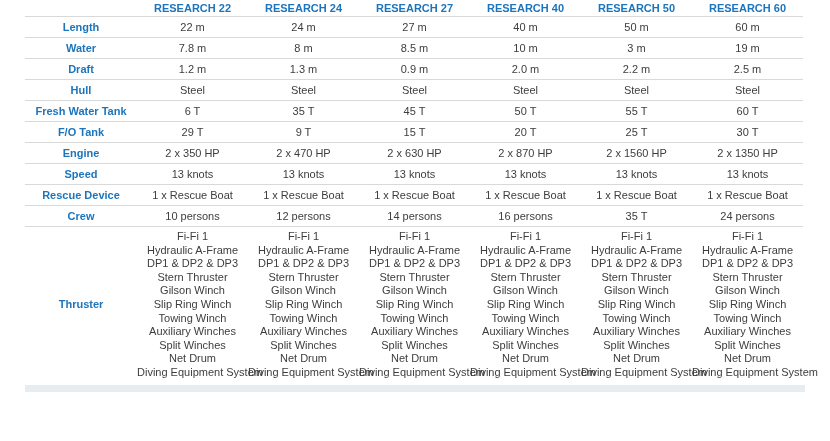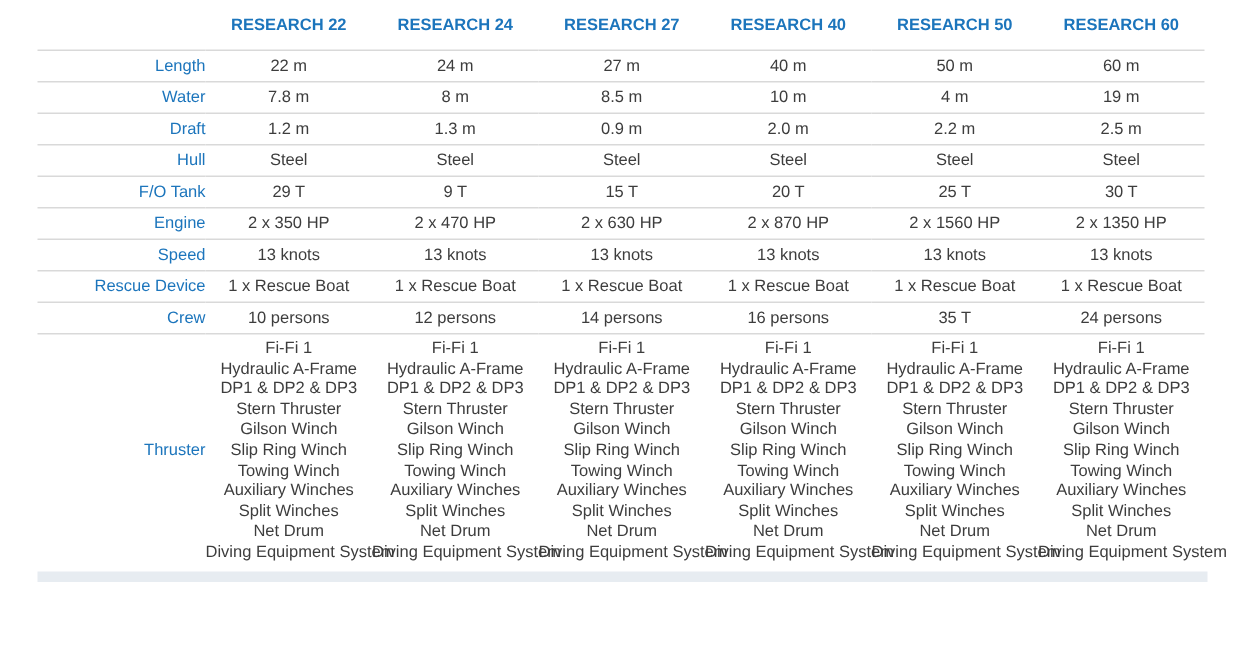--- a/index.html
+++ b/index.html
@@ -26,28 +26,28 @@
   table.spec th,
   table.spec td {
     font-size: 11px;
     padding: 0;
     vertical-align: middle;
   }
   thead th {
     color: #1c75bc;
     font-weight: bold;
     text-align: center;
-    height: 33px;
+    height: 16px;
   }
   tbody tr { border-top: 1px solid #d9d9d9; }
   tbody tr.optional-row { }
   td.label {
     color: #1c75bc;
-    font-weight: normal;
-    text-align: right;
+    font-weight: bold;
+    text-align: center;
     padding-left: 3px;
     line-height: 13px;
   }
   td.val {
     color: #3d3d3d;
     text-align: center;
     line-height: 13px;
   }
   tr.simple td { height: 20px; }
   tr.tall td { height: 30px; }
@@ -96,21 +96,21 @@
           <td class="val">40 m</td>
           <td class="val">50 m</td>
           <td class="val">60 m</td>
         </tr>
         <tr class="simple">
     <td class="label">Water</td>
   <td class="val">7.8 m</td>
           <td class="val">8 m</td>
           <td class="val">8.5 m</td>
           <td class="val">10 m</td>
-          <td class="val">4 m</td>
+          <td class="val">3 m</td>
           <td class="val">19 m</td>
         </tr>
         <tr class="simple">
     <td class="label">Draft</td>
   <td class="val">1.2 m</td>
           <td class="val">1.3 m</td>
           <td class="val">0.9 m</td>
           <td class="val">2.0 m</td>
           <td class="val">2.2 m</td>
           <td class="val">2.5 m</td>
@@ -118,20 +118,29 @@
         <tr class="simple">
     <td class="label">Hull</td>
   <td class="val">Steel</td>
           <td class="val">Steel</td>
           <td class="val">Steel</td>
           <td class="val">Steel</td>
           <td class="val">Steel</td>
           <td class="val">Steel</td>
         </tr>
         <tr class="simple">
+    <td class="label">Fresh Water Tank</td>
+  <td class="val">6 T</td>
+          <td class="val">35 T</td>
+          <td class="val">45 T</td>
+          <td class="val">50 T</td>
+          <td class="val">55 T</td>
+          <td class="val">60 T</td>
+        </tr>
+        <tr class="simple">
     <td class="label">F/O Tank</td>
   <td class="val">29 T</td>
           <td class="val">9 T</td>
           <td class="val">15 T</td>
           <td class="val">20 T</td>
           <td class="val">25 T</td>
           <td class="val">30 T</td>
         </tr>
         <tr class="simple">
     <td class="label">Engine</td>

